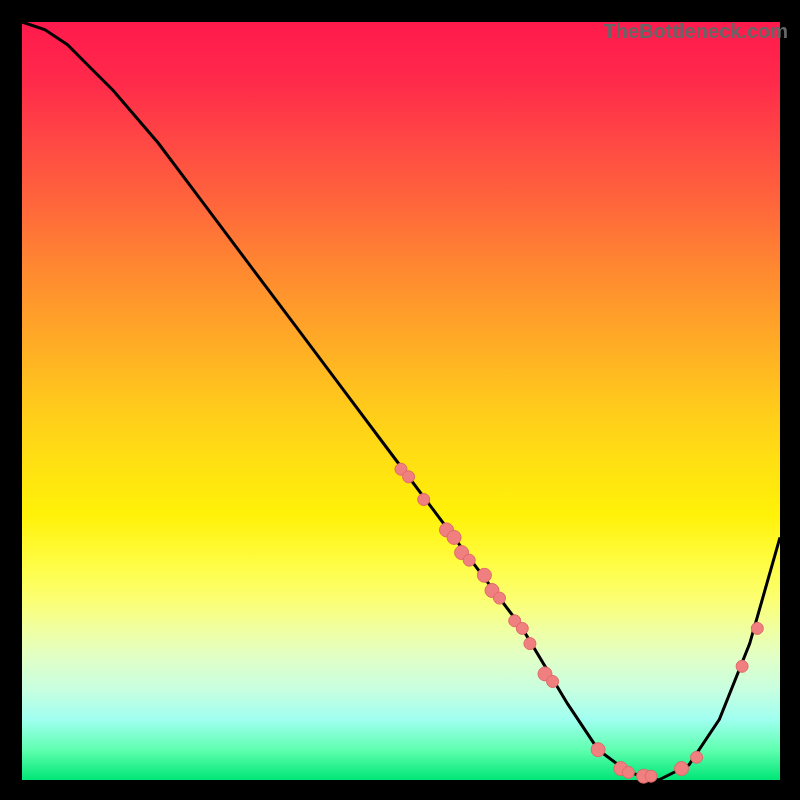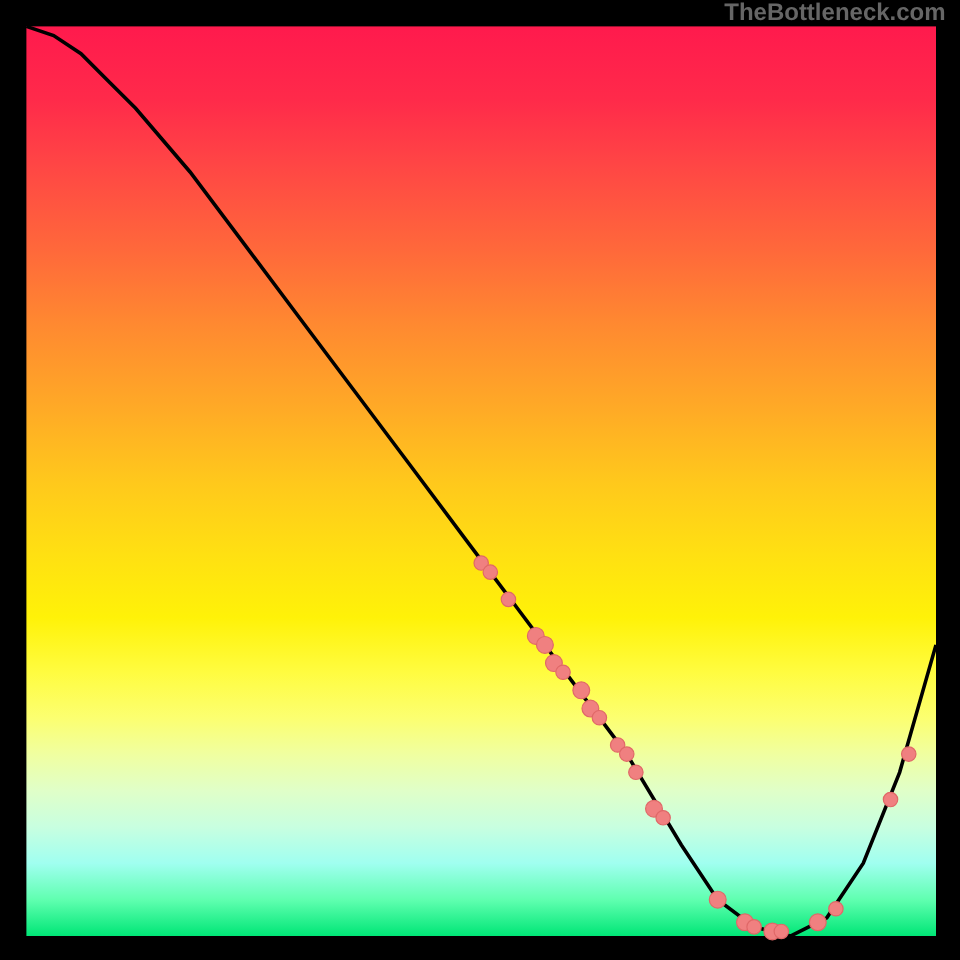--- a/index.html
+++ b/index.html
@@ -5,21 +5,21 @@
   * { margin: 0; padding: 0; box-sizing: border-box; }
   body {
     width: 800px;
     height: 800px;
     background: #000;
     position: relative;
     font-family: Arial, sans-serif;
   }
   .watermark {
     position: absolute;
-    top: 0;
+    top: 20px;
     right: 12px;
     color: #666;
     font-size: 20px;
     font-weight: bold;
     z-index: 10;
   }
   .plot-area {
     position: absolute;
     left: 22px;
     top: 22px;

